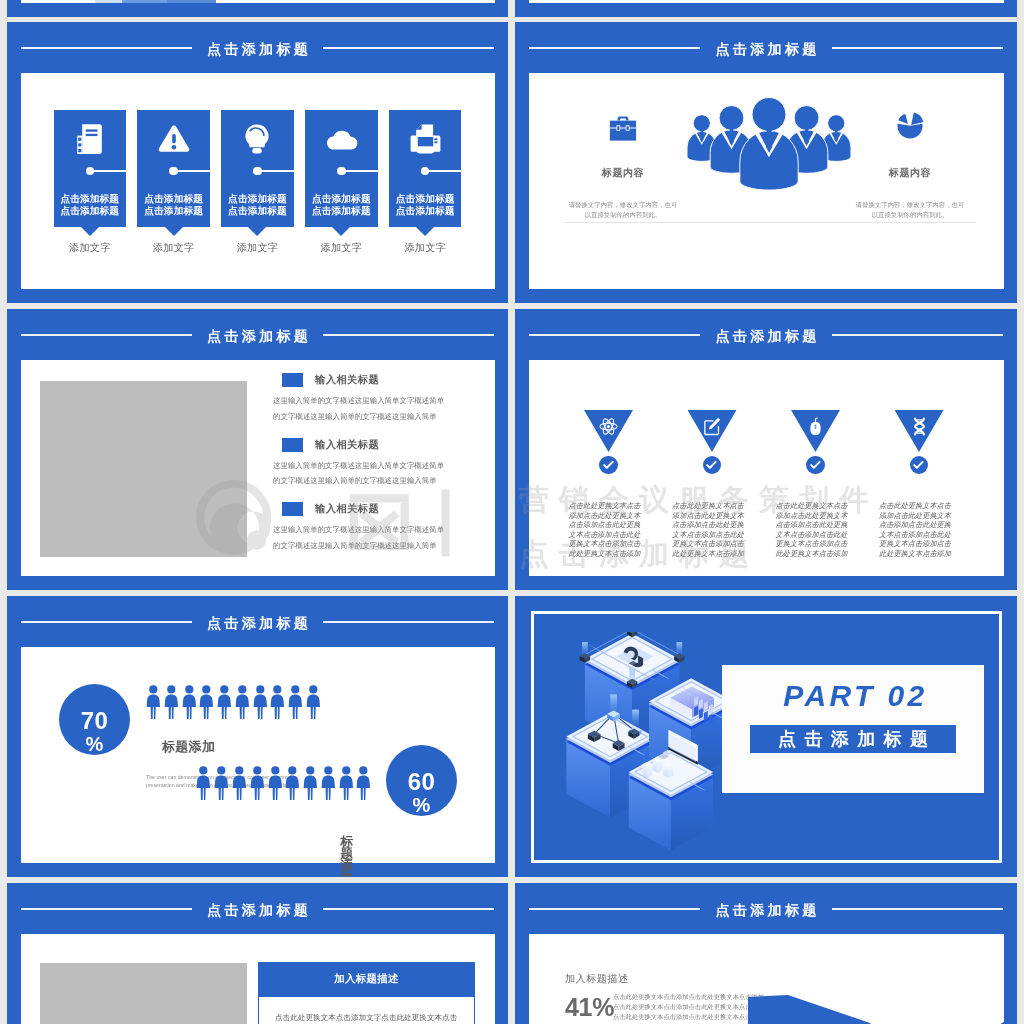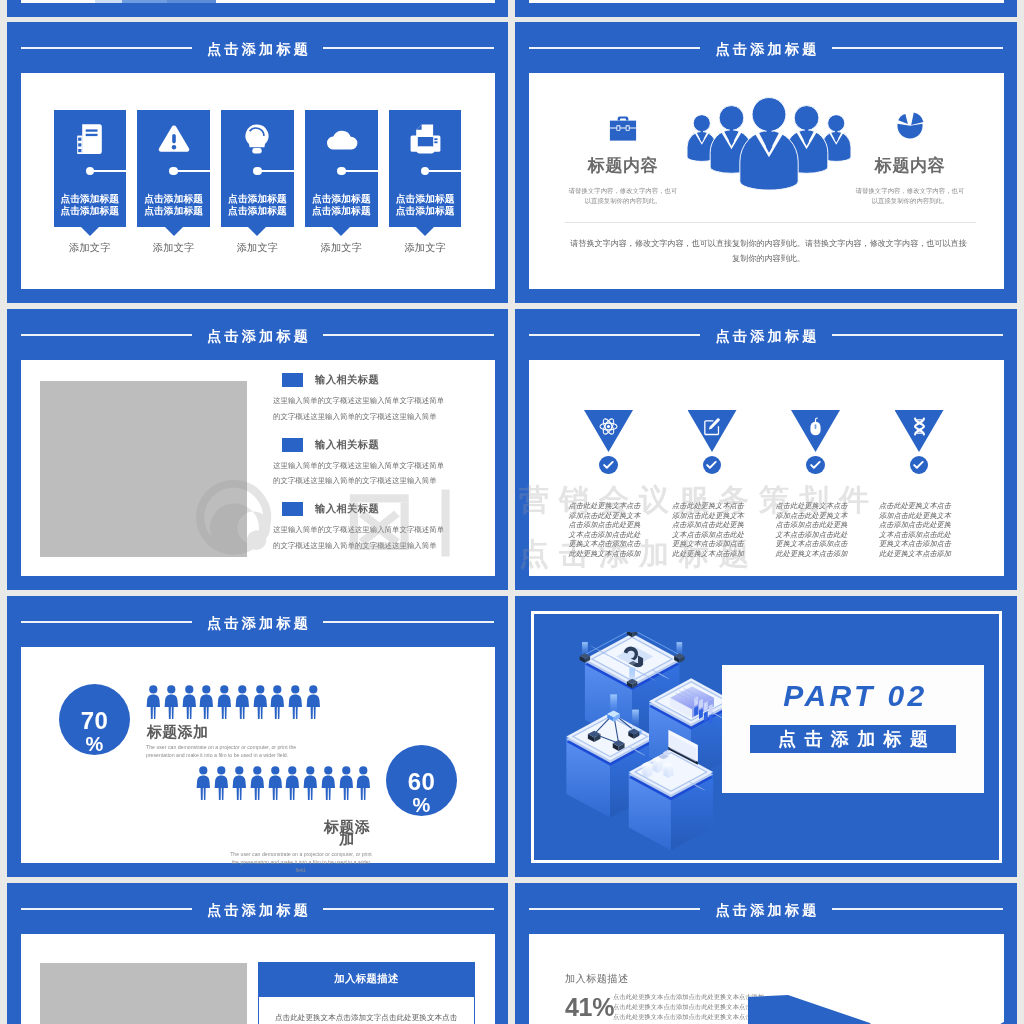--- a/index.html
+++ b/index.html
@@ -39,21 +39,21 @@
 .ic .tip{position:absolute;left:50%;top:117px;margin-left:-9px;width:0;height:0;
        border-left:9px solid transparent;border-right:9px solid transparent;
        border-top:9.4px solid #2a63c6;}
 .ic .cap{position:absolute;left:-6px;right:-6px;top:132px;text-align:center;
        color:#5e5e5e;font-size:10.2px;line-height:12px;letter-spacing:.2px;}
 
 
 .s2 .side{position:absolute;width:128px;text-align:center;}
 .s2 .side .ico{height:30px;display:flex;align-items:flex-end;justify-content:center;}
 .s2 .side .ico svg{display:block;}
-.s2 .side h4{margin:9px;padding-top:8px;color:#6a6a6a;font-size:17px;font-weight:bold;
+.s2 .side h4{margin:16px;padding-top:8px;color:#6a6a6a;font-size:10px;font-weight:bold;
        letter-spacing:.6px;line-height:16px;}
 .s2 .side p{margin:0;padding-top:3px;color:#8c8c8c;font-size:6.4px;line-height:9.6px;
        padding-left:8px;padding-right:8px;}
 .s2 .team{position:absolute;left:155px;top:24px;width:170px;height:110px;}
 .s2 .hr{position:absolute;left:36px;right:28px;top:149px;height:1px;background:#e2e2e2;}
 .s2 .foot{position:absolute;left:40px;right:36px;top:163px;color:#666;font-size:8.1px;
        line-height:15px;text-align:center;}
 
 
 .s3 .ph{position:absolute;left:19px;top:21px;width:207px;height:176px;background:#bdbdbd;}
@@ -82,21 +82,21 @@
 
 
 .s5 .circ{position:absolute;border-radius:50%;background:#2a63c6;color:#fff;
        display:flex;flex-direction:column;align-items:center;justify-content:center;}
 .s5 .circ .n{font-size:24px;font-weight:bold;line-height:22px;letter-spacing:.5px;position:relative;top:10px;}
 .s5 .circ .p{font-size:20px;font-weight:bold;line-height:18px;position:relative;top:13px;}
 .s5 .grp{position:absolute;}
 .s5 .grp .ppl{display:flex;gap:3.2px;height:34px;}
 .s5 .grp .ppl span{display:block;}
 .s5 .grp .ppl svg{display:block;width:14.6px;height:34px;}
-.s5 .grp h5{margin:1px;padding-top:6px;color:#5b5b5b;font-size:15px;font-weight:bold;letter-spacing:.3px;line-height:12px;}
+.s5 .grp h5{margin:16px;padding-top:6px;color:#5b5b5b;font-size:13px;font-weight:bold;letter-spacing:.3px;line-height:12px;}
 .s5 .grp small{display:block;padding-top:4px;color:#8d8d8d;font-size:5.2px;line-height:8.0px;}
 
 
 .s6-frame{position:absolute;left:15.5px;top:14.5px;right:15.5px;bottom:14.5px;border:3.4px solid #fff;}
 .s6-panel{position:absolute;left:207px;top:69px;width:262px;height:128px;background:#fdfdfd;
        display:flex;flex-direction:column;align-items:center;}
 .s6-panel .pt{color:#2a63c6;font-size:30px;font-weight:bold;font-style:italic;letter-spacing:3.4px;
        line-height:30px;margin-top:16px;padding-left:5px;}
 .s6-panel .sub{margin-top:14px;background:#2a63c6;color:#fff;font-size:18px;font-weight:bold;
        letter-spacing:8.4px;width:206px;height:28px;box-sizing:border-box;text-align:center;
@@ -311,21 +311,20 @@
             <path fill="#fbfcfe" d="M127.5 35.2 L138 55.4 L148.5 35.2 L151.2 37.9 L138 59.8 L124.8 37.9 Z"></path>
             <path fill="#2a63c6" d="M136 36.2 h4.1 v3.4 h-4.1 Z"></path>
             <path fill="#2a63c6" d="M136.4 39.9 h3.3 l1 11.4 l-2.6 4.8 l-2.6 -4.8 Z"></path>
             <path fill="#2a63c6" stroke="#fbfcfe" stroke-width="1.1" d="M61.6 96.6 L61.6 74.3 A33.4 35.9 0 0 1 128.4 74.3 L128.4 96.6 A33.4 10 0 0 1 61.6 96.6 Z"></path>
             <circle cx="95" cy="20" r="19.4" fill="#2a63c6" stroke="#fbfcfe" stroke-width="1.1"></circle>
             <path fill="#fbfcfe" d="M80.6 35.3 L95 62.9 L109.4 35.3 L113 39 L95 68.9 L77 39 Z"></path>
             <path fill="#2a63c6" d="M92.2 36.7 h5.6 v4.7 h-5.6 Z"></path>
             <path fill="#2a63c6" d="M92.8 41.7 h4.5 l1.4 15.5 l-3.6 6.6 l-3.6 -6.6 Z"></path>
           </svg></div>
     <div class="hr"></div>
-    <div class="foot">请替换文字内容，修改文字内容，也可以直接复制你的内容到此。请替换文字内容，修改文字内容，也可以直接复制你的内容到此。</div>
   </div>
 </div>
 
 <div class="slide slide-L" style="top:309px;height:281px;">
   <div class="shead">
     <div class="rule l"></div>
     <div class="stitle">点击添加标题</div>
     <div class="rule r"></div>
   </div>
   <div class="card s3">

